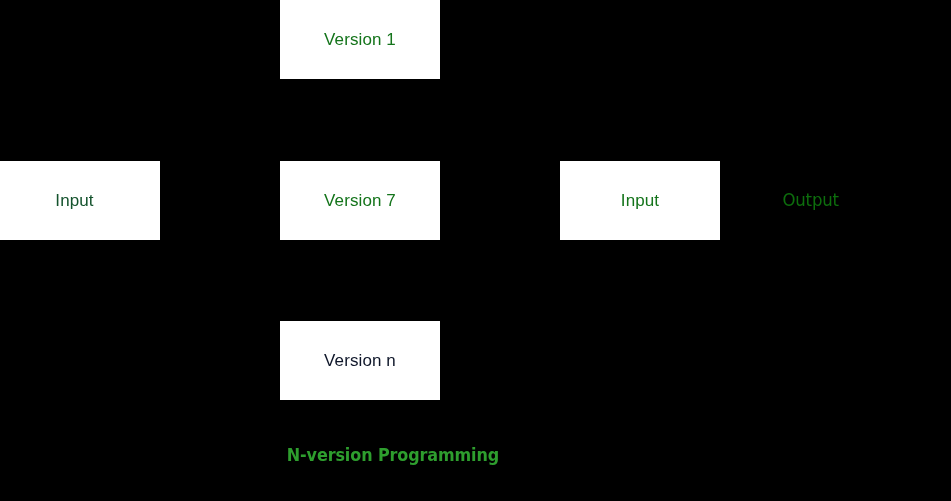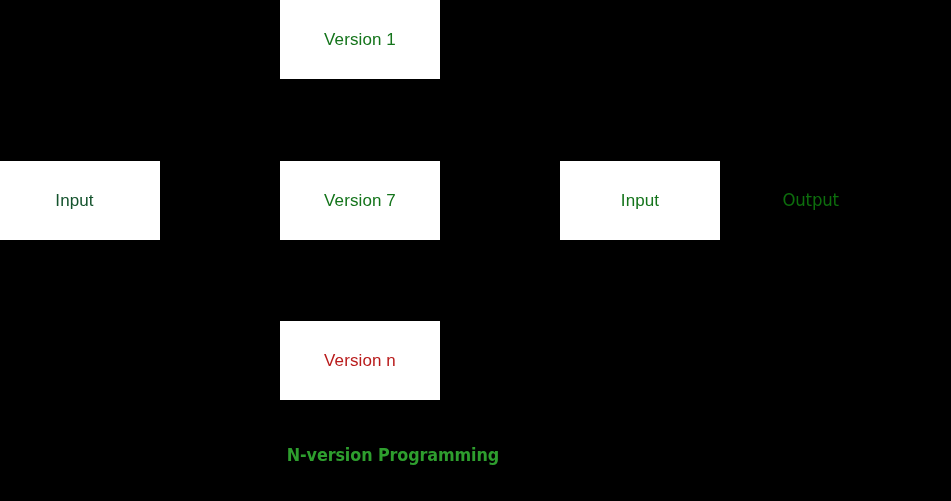--- a/index.html
+++ b/index.html
@@ -89,21 +89,21 @@
 
   <div class="node-box" id="box-version-2" style="background: rgb(255, 255, 255);">
     <span class="node-label" style="color: rgb(20, 116, 27);">Version 7</span>
   </div>
 
   <div class="node-box" id="box-voter" style="background: rgb(255, 255, 255);">
     <span class="node-label" style="color: rgb(20, 116, 27);">Input</span>
   </div>
 
   <div class="node-box" id="box-version-n" style="background: rgb(255, 255, 255);">
-    <span class="node-label" style="color: #b91c1c;">Version n</span>
+    <span class="node-label" style="color: #0f172a;">Version n</span>
   </div>
 
   <div class="free-label" id="label-output">
     <span class="output-label" style="color: rgb(13, 110, 13);">Output</span>
   </div>
 
   <div class="free-label" id="label-caption">
     <span class="caption-label" style="color: rgb(46, 158, 46);">N-version Programming</span>
   </div>
 

